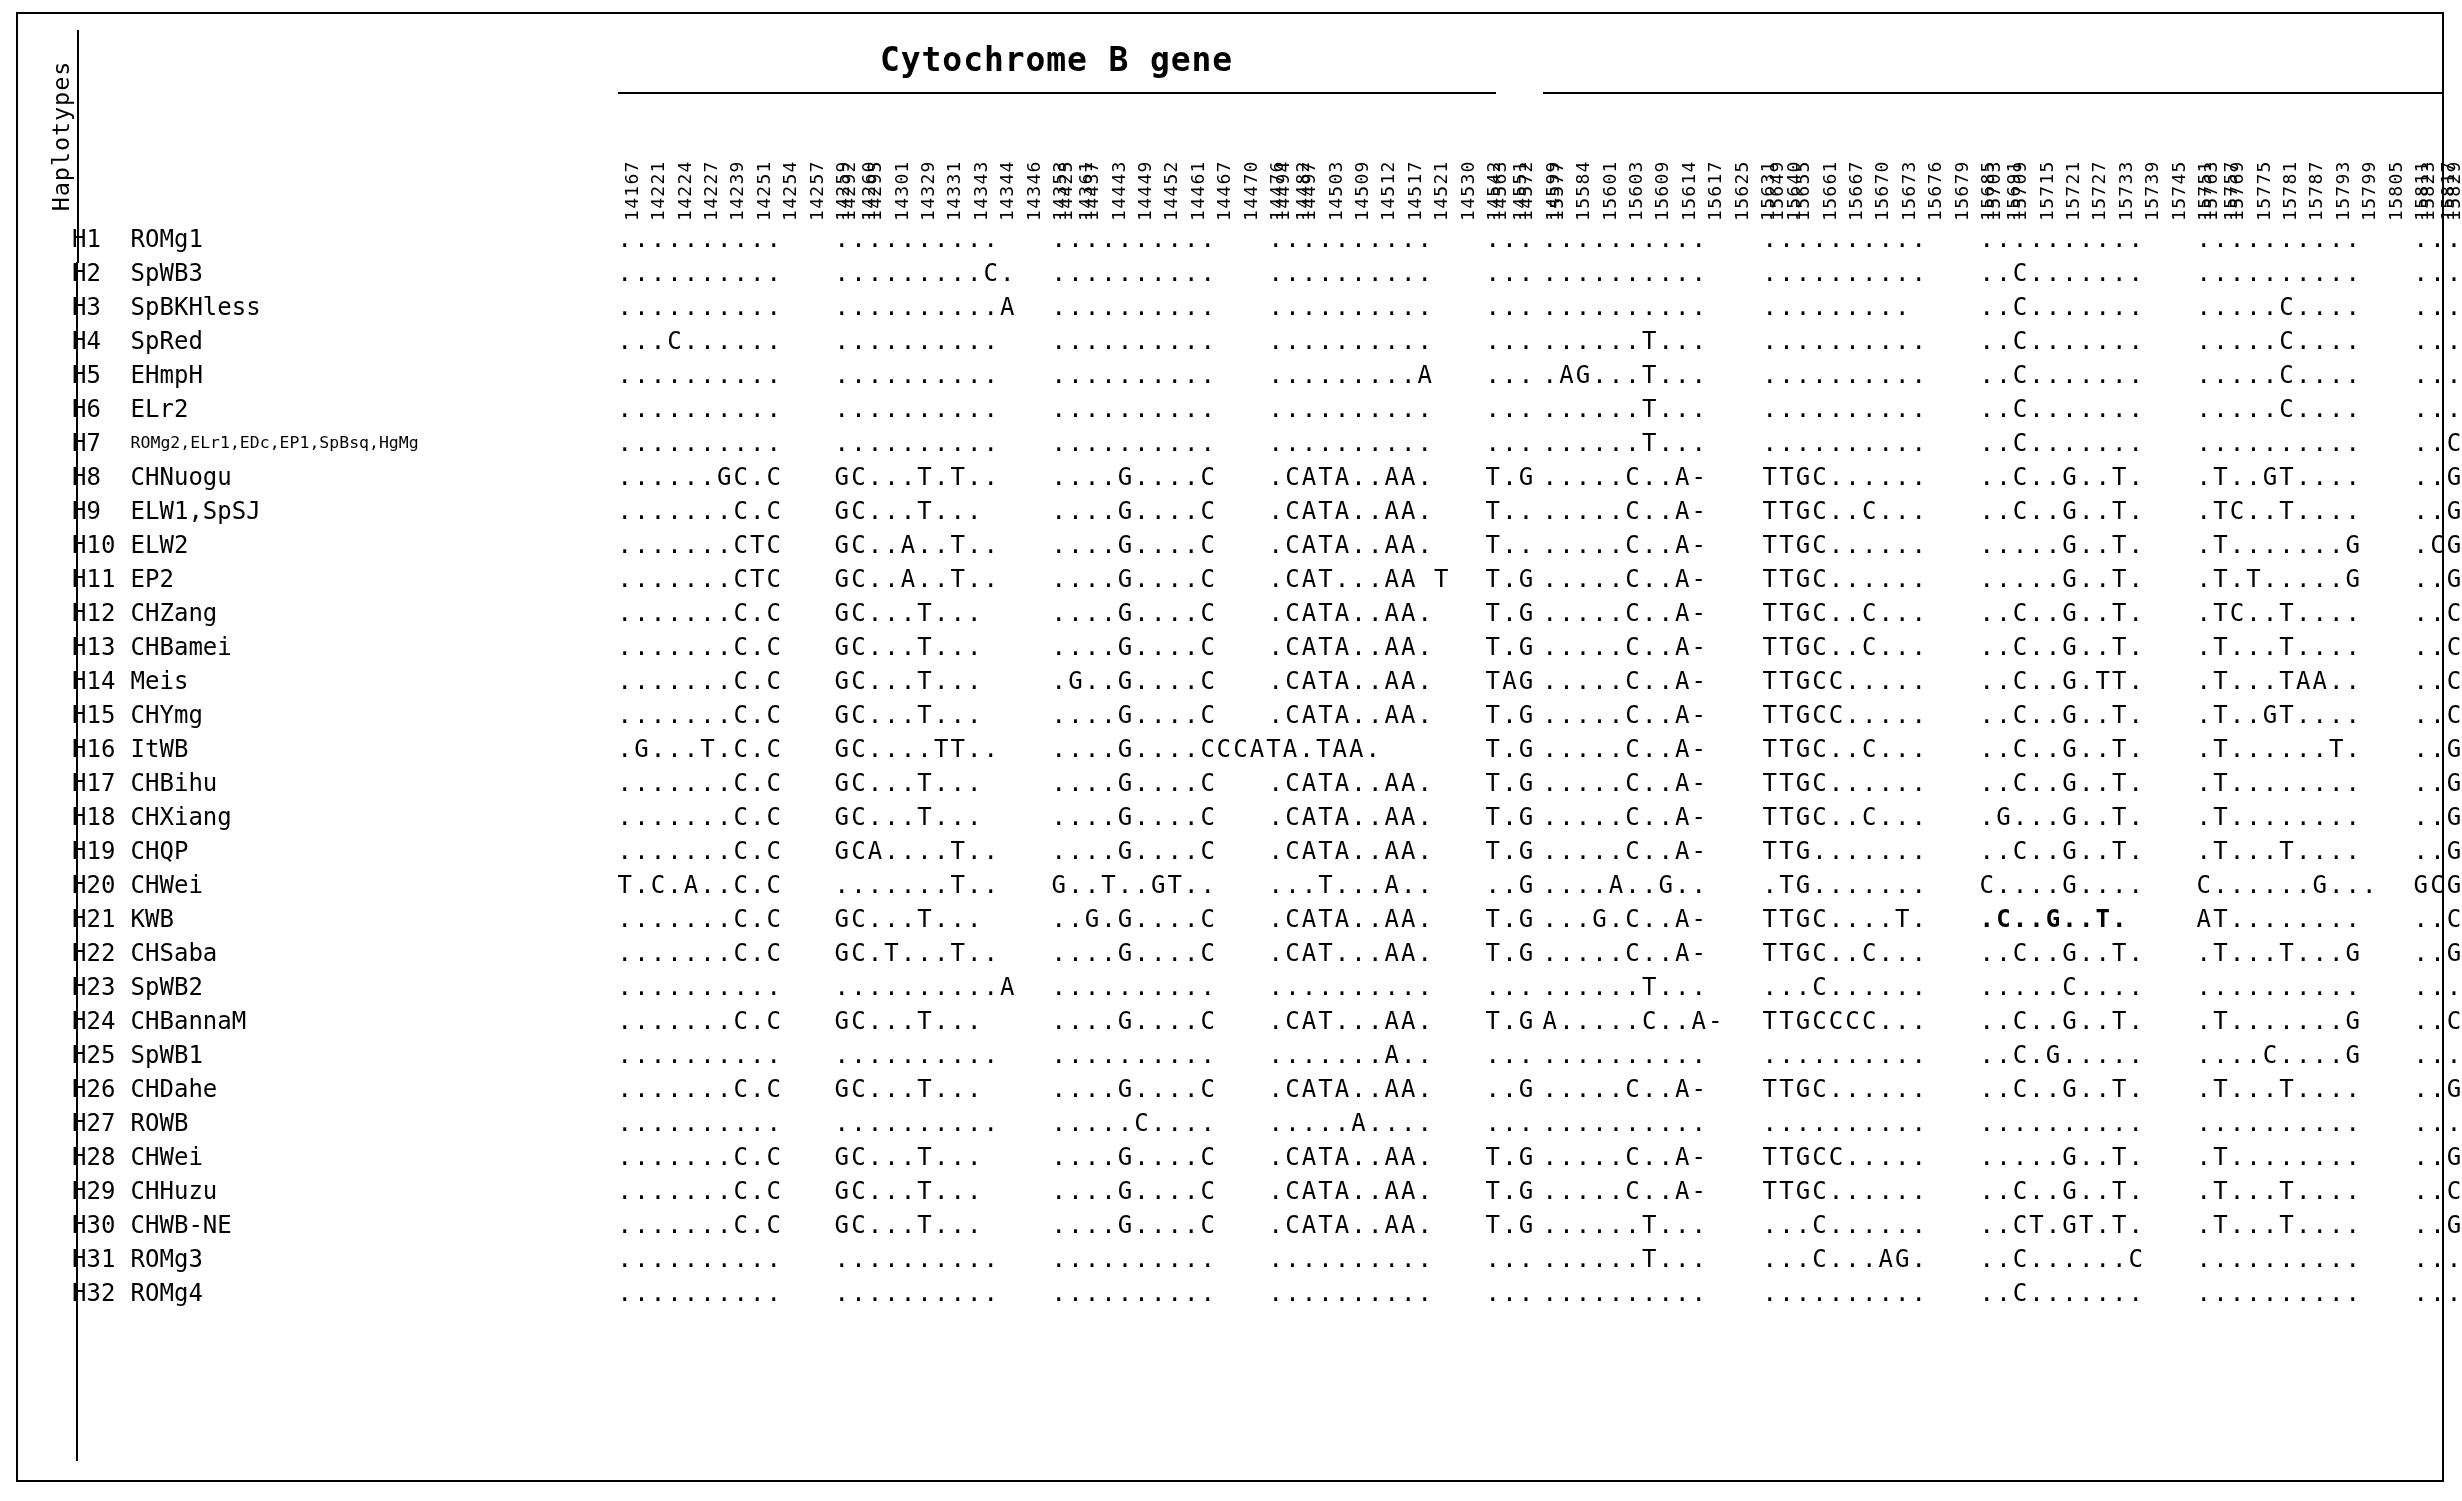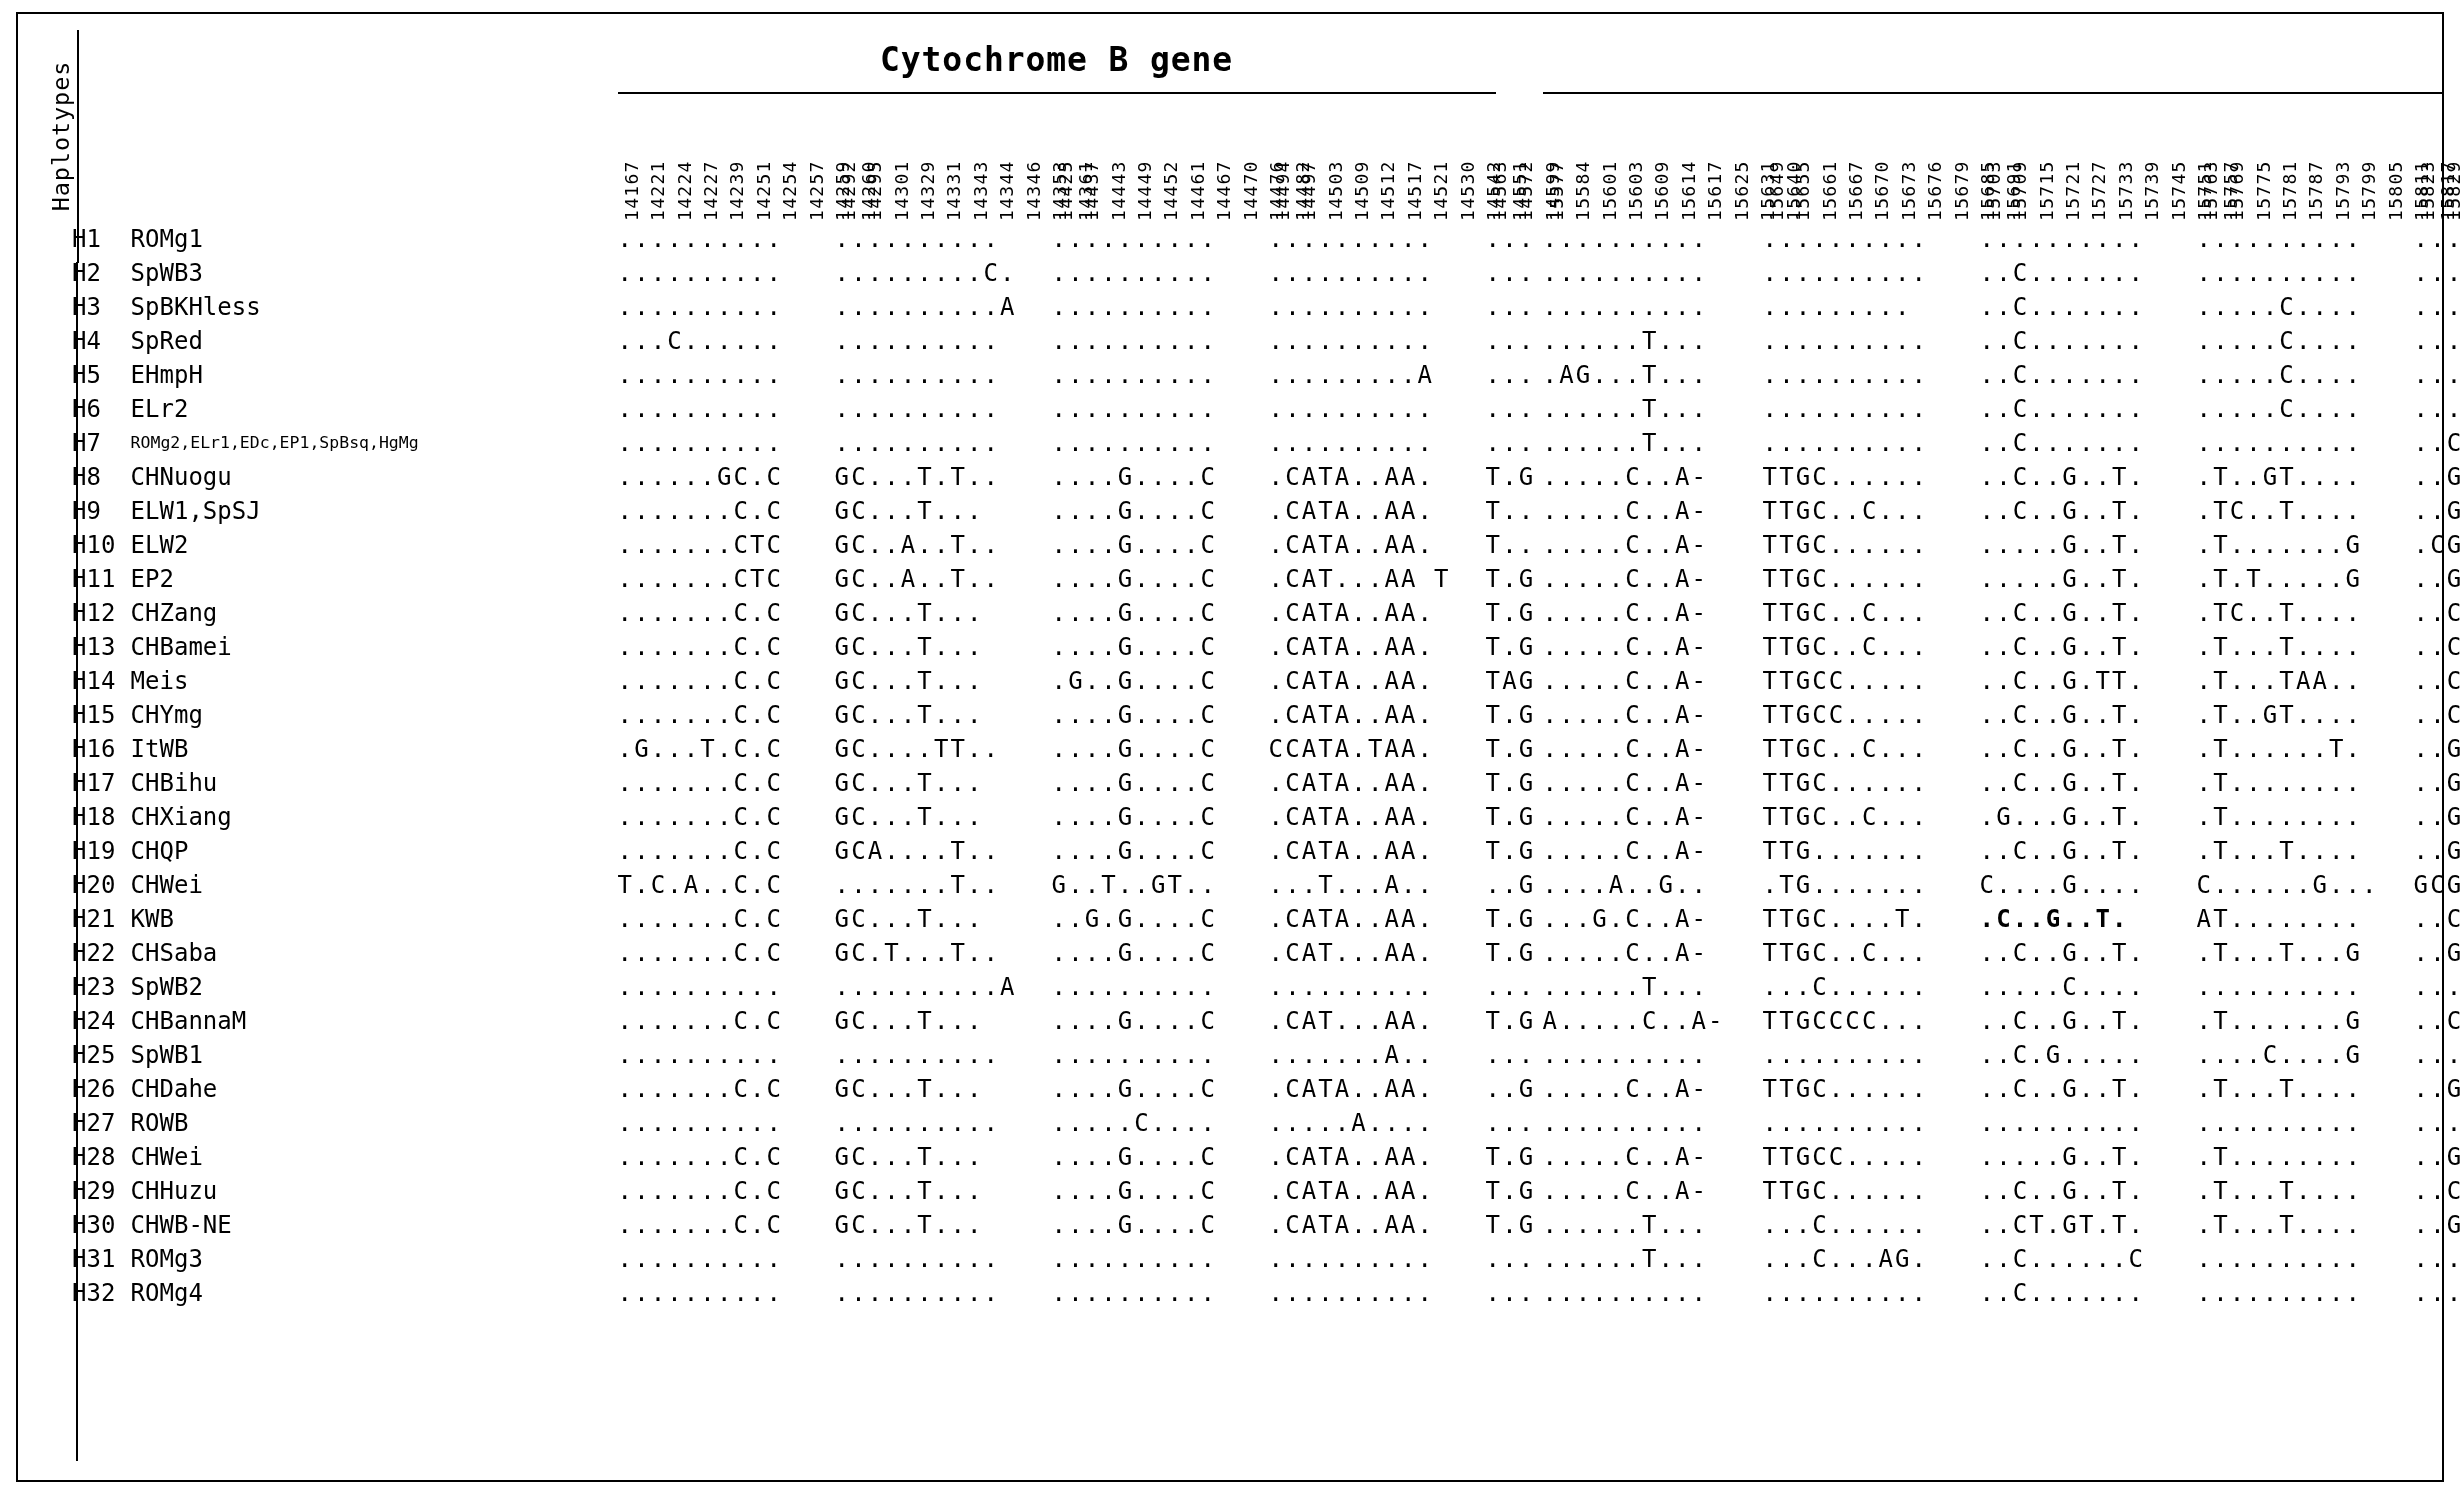--- a/index.html
+++ b/index.html
@@ -652,21 +652,21 @@
         <div class="seq-block" style="left: 1962px;">..C..G..T.</div>
         <div class="seq-block" style="left: 2179px;">.T..GT....</div>
         <div class="seq-block" style="left: 2396px;">..CG</div>
       </div>
       <div class="row">
         <div class="hap-id">H16</div>
         <div class="hap-name">ItWB</div>
         <div class="seq-block" style="left: 600px;">.G...T.C.C</div>
         <div class="seq-block" style="left: 817px;">GC....TT..</div>
         <div class="seq-block" style="left: 1034px;">....G....C</div>
-        <div class="seq-block" style="left: 1251px;">CCATA.TAA.</div>
+        <div class="seq-block" style="left: 1199px;">CCATA.TAA.</div>
         <div class="seq-block" style="left: 1468px;">T.G</div>
         <div class="seq-block" style="left: 1525px;">.....C..A-</div>
         <div class="seq-block" style="left: 1745px;">TTGC..C...</div>
         <div class="seq-block" style="left: 1962px;">..C..G..T.</div>
         <div class="seq-block" style="left: 2179px;">.T......T.</div>
         <div class="seq-block" style="left: 2396px;">..G</div>
       </div>
       <div class="row">
         <div class="hap-id">H17</div>
         <div class="hap-name">CHBihu</div>

